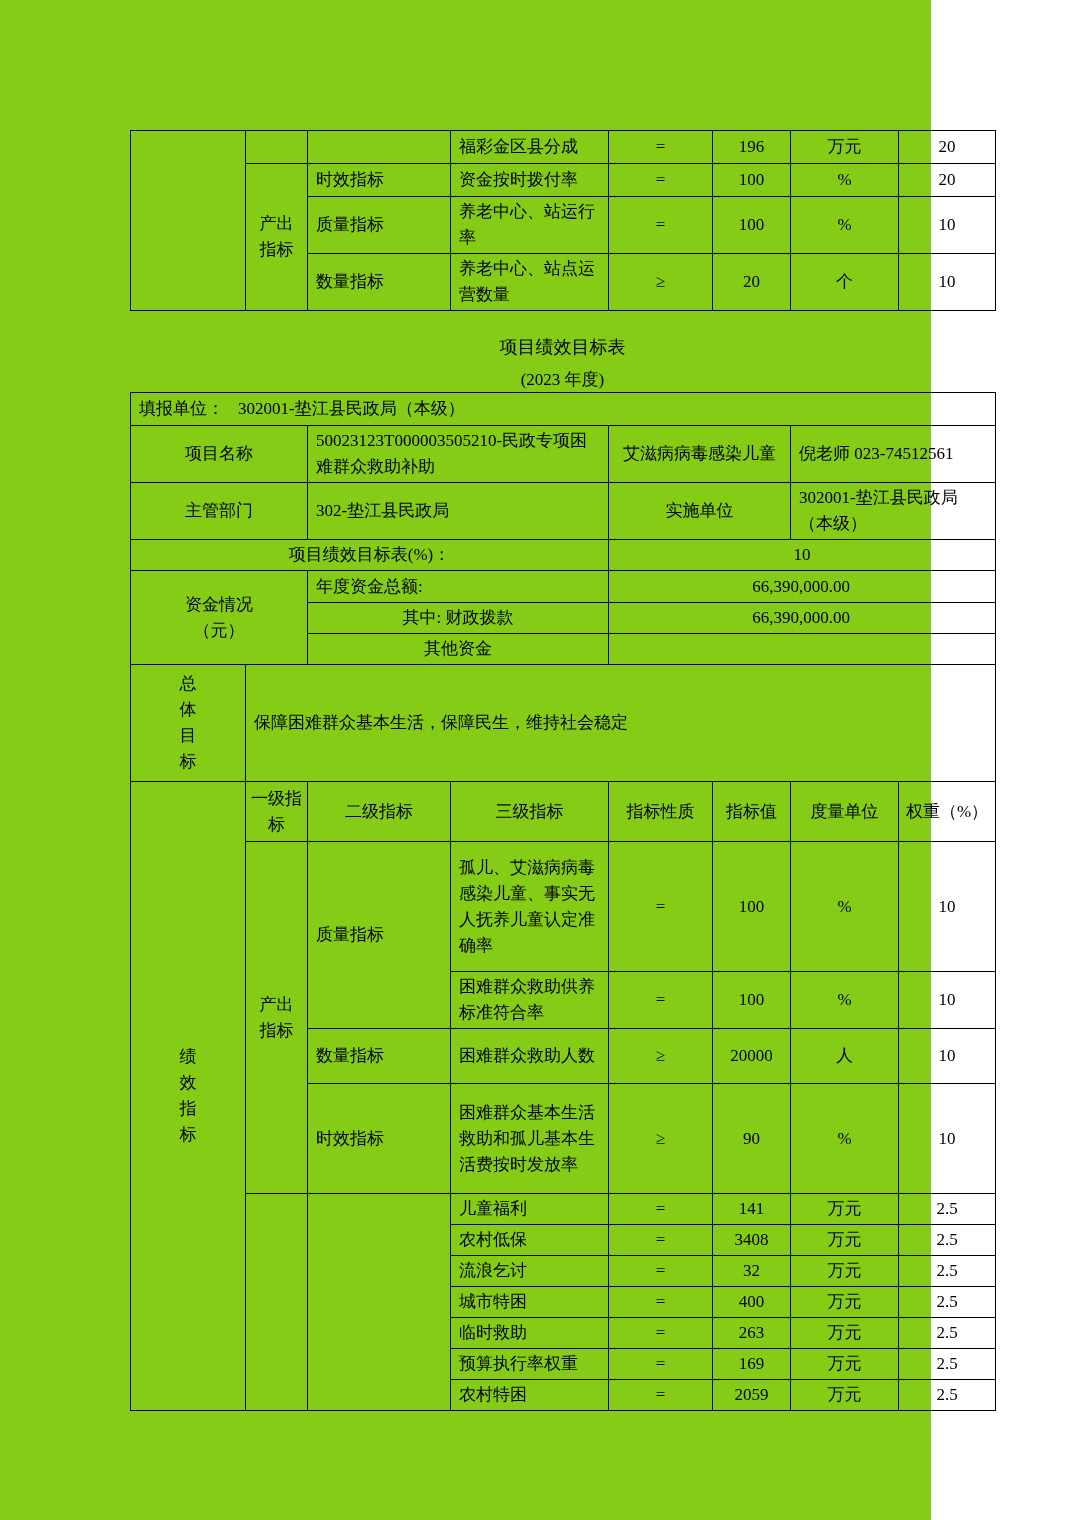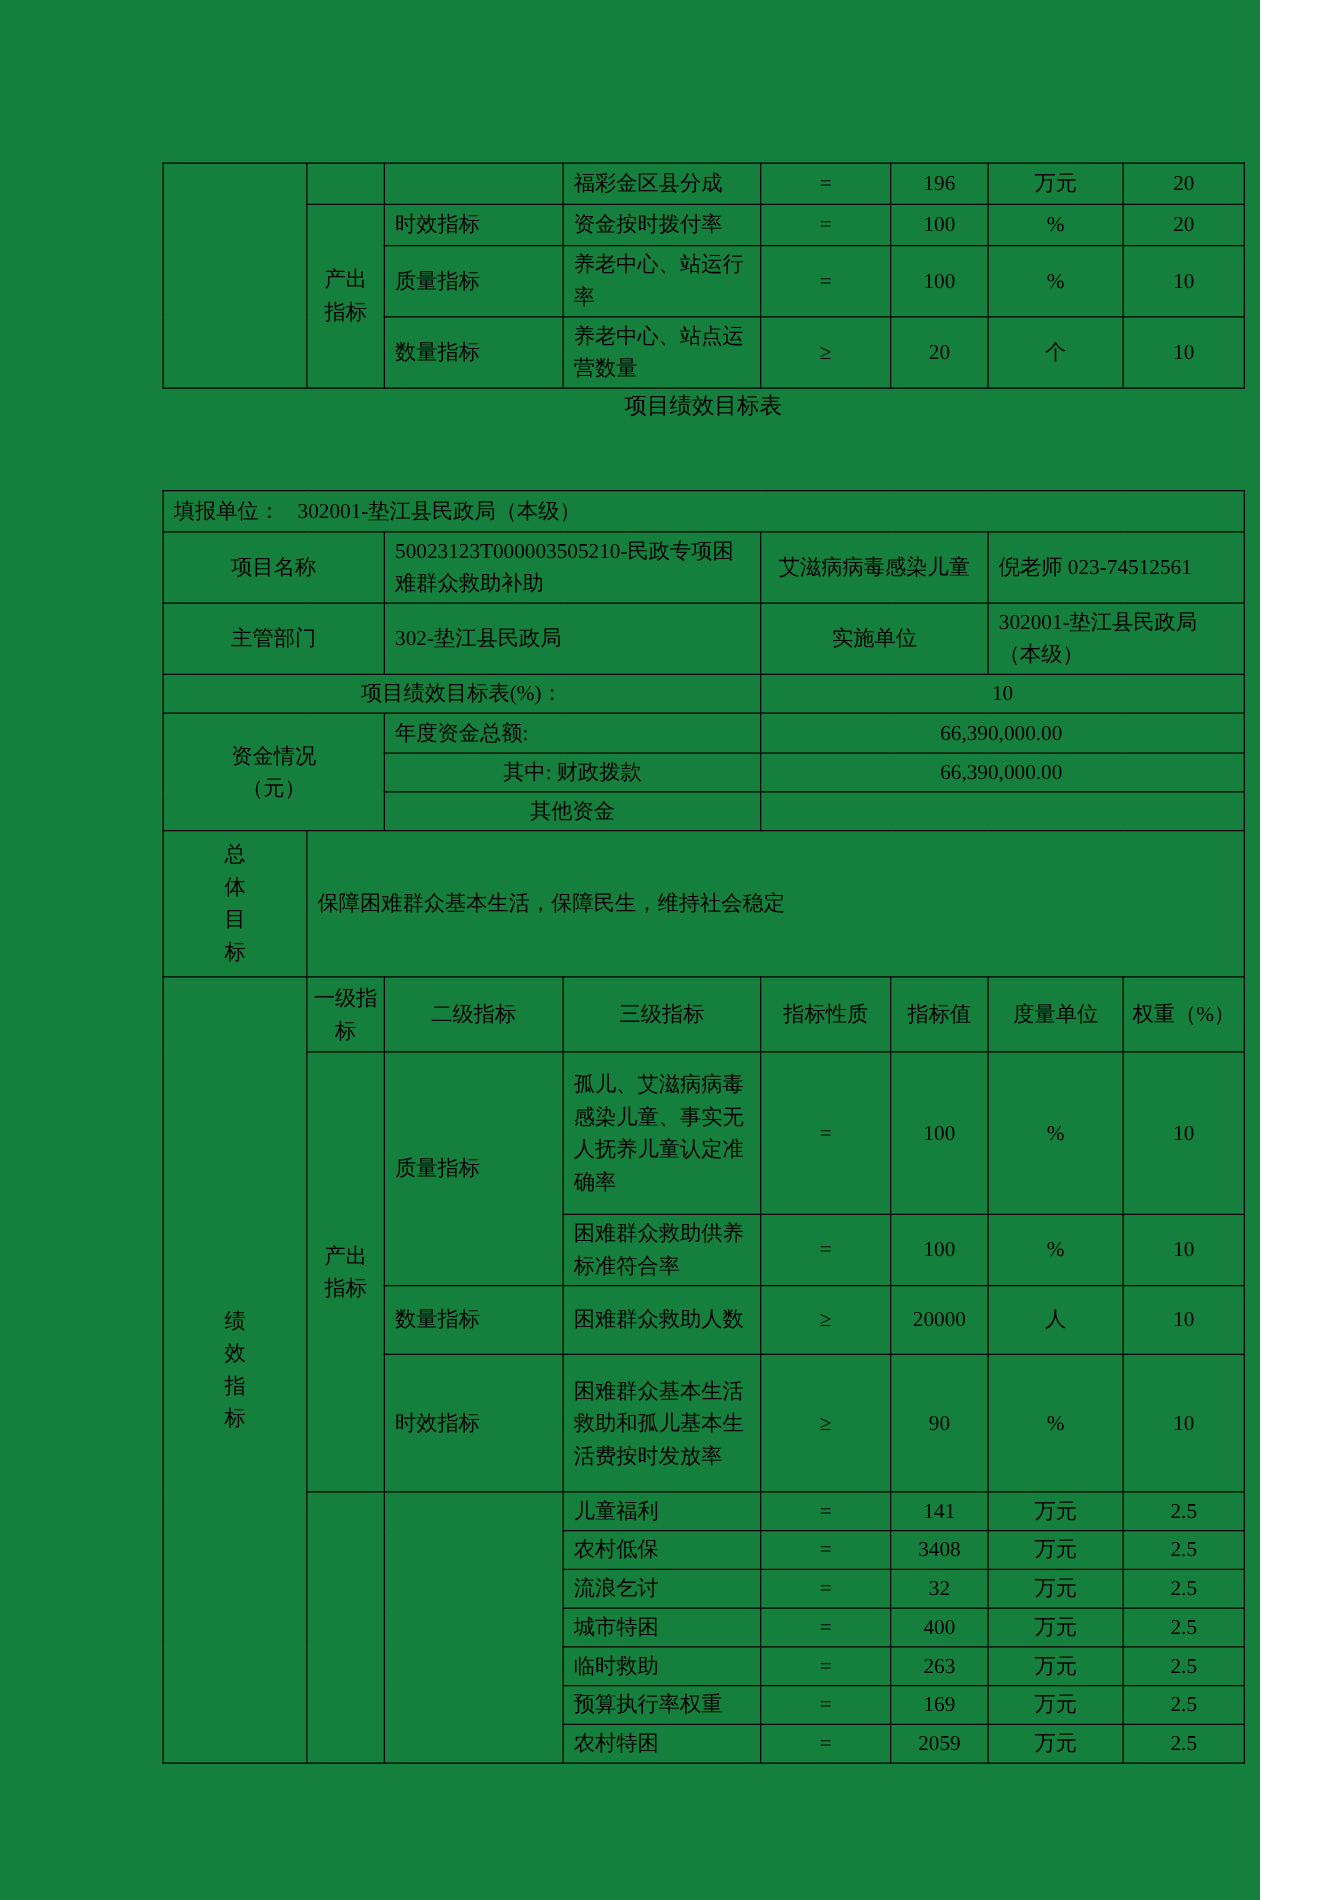--- a/index.html
+++ b/index.html
@@ -1,21 +1,21 @@
 <!DOCTYPE html>
 <html><head>
 <meta charset="utf-8">
 <style>
   * { box-sizing: border-box; margin: 0; padding: 0; }
   html, body { background: #ffffff; }
   .page {
     position: relative;
-    width: 1008px;
+    width: 931px;
     height: 1520px;
-    background: #15803d;
+    background: #84cc16;
     font-family: "Liberation Serif", "DejaVu Serif", serif;
     color: #000000;
     font-size: 17px;
   }
   table.tbl {
     border-collapse: collapse;
     table-layout: fixed;
     width: 865px;
     position: absolute;
     left: 130px;
@@ -35,21 +35,21 @@
   .pre { white-space: pre-line; }
   .top-table { top: 130px; }
   .main-table { top: 392px; }
   .titleblock {
     position: absolute;
     left: 130px;
     top: 312px;
     width: 865px;
     text-align: center;
   }
-  .doc-title { font-size: 18px; line-height: 24px; }
+  .doc-title { font-size: 18px; line-height: 24px; margin-top: 23px; }
   .doc-subtitle { font-size: 17px; line-height: 24px; margin-top: 9px; }
   .gap-left { margin-left: 14px; }
   tr.h30 { height: 30px; }
   tr.h32 { height: 32px; }
   tr.h33 { height: 33px; }
   tr.h55 { height: 55px; }
   tr.h57 { height: 57px; }
   tr.h60 { height: 60px; }
   tr.h110 { height: 110px; }
   tr.h117 { height: 117px; }
@@ -105,20 +105,21 @@
       <td>≥</td>
       <td>20</td>
       <td>个</td>
       <td>10</td>
     </tr>
   </tbody>
     </table>
 
   <div class="titleblock">
     <div class="doc-title">项目绩效目标表</div>
+    <div class="doc-subtitle">(2023 年度)</div>
   </div>
 
   <table class="tbl main-table">
     <colgroup>
       <col style="width:115px">
         <col style="width:62px">
         <col style="width:143px">
         <col style="width:158px">
       <col style="width:104px">
         <col style="width:78px">

